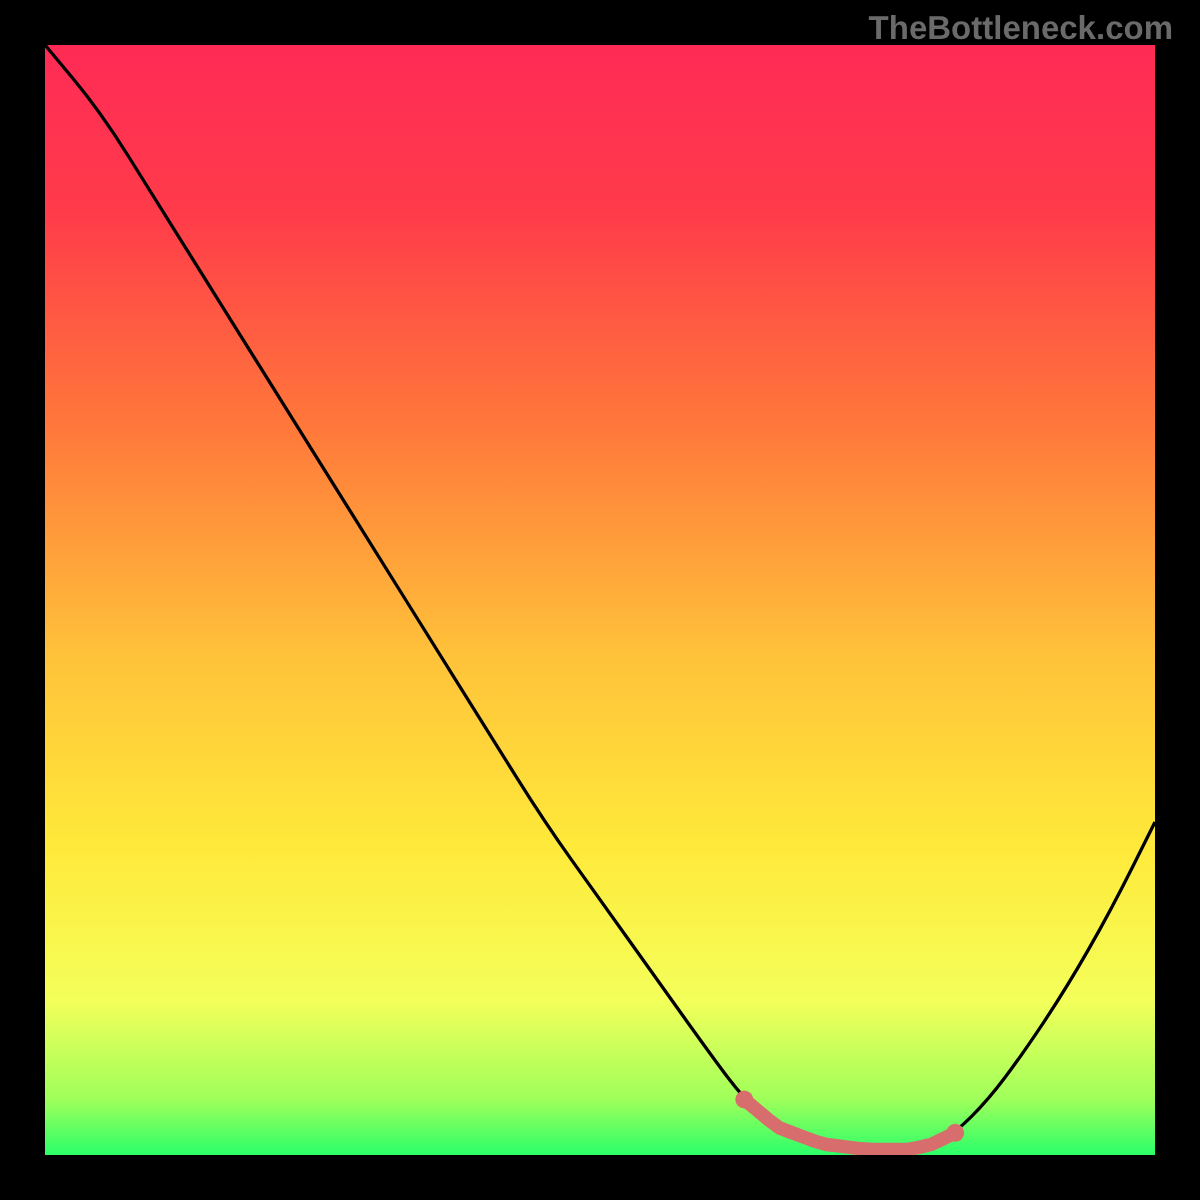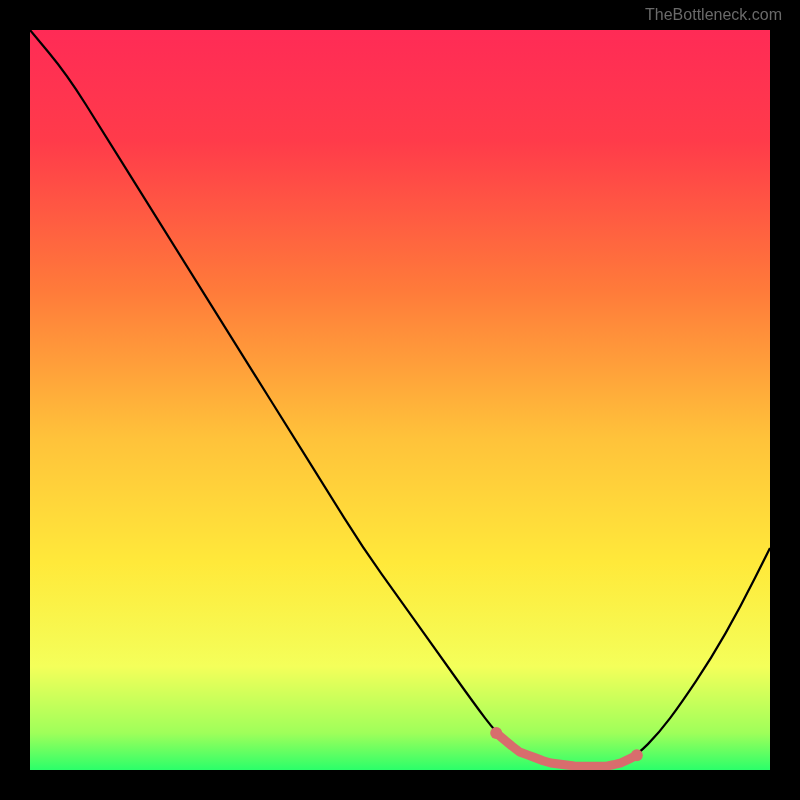--- a/index.html
+++ b/index.html
@@ -9,22 +9,22 @@
     width: 800px;
     height: 800px;
     position: relative;
     font-family: Arial, sans-serif;
   }
   .watermark {
     position: absolute;
     top: 6px;
     right: 18px;
     color: #6a6a6a;
-    font-size: 16px;
-    font-weight: 400;
+    font-size: 22px;
+    font-weight: 700;
     z-index: 10;
   }
   .plot-outer {
     position: absolute;
     left: 30px;
     top: 30px;
     width: 740px;
     height: 740px;
     background: #000;
   }

